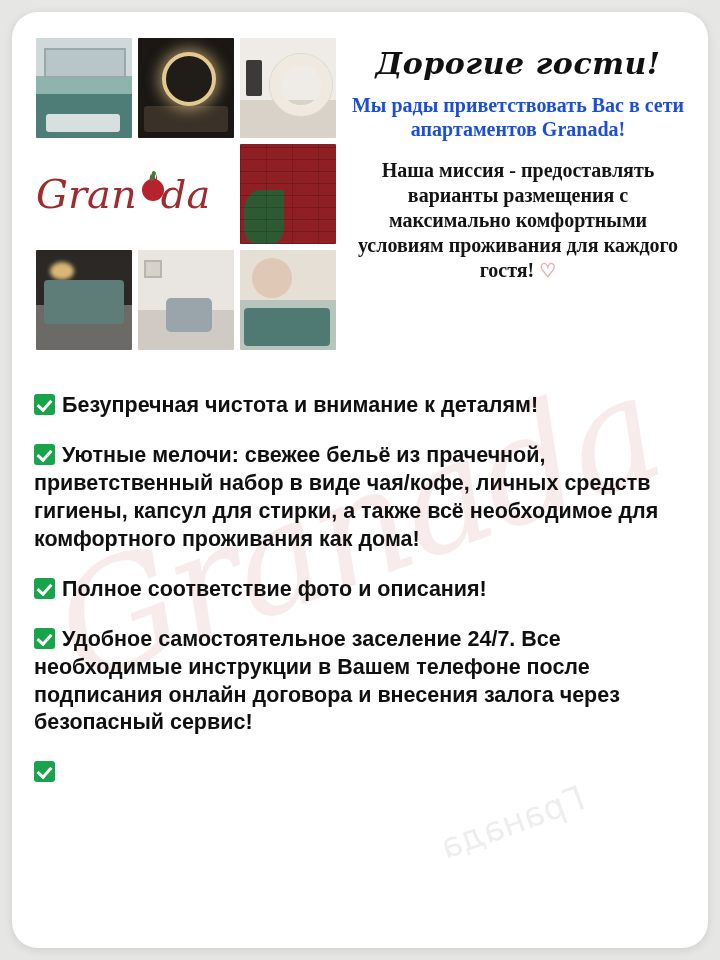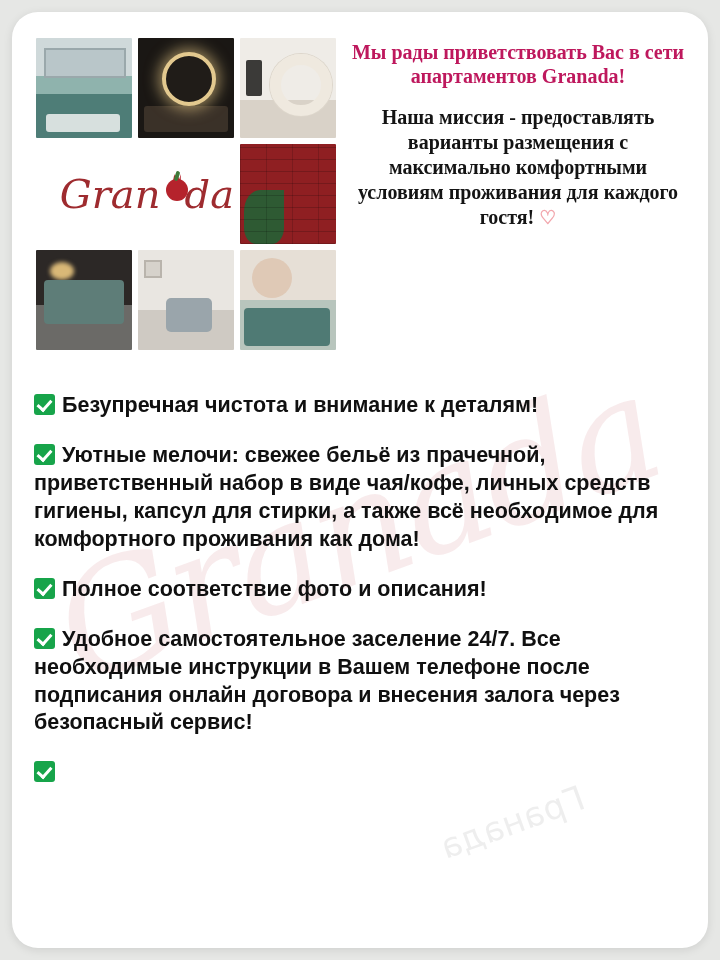--- a/index.html
+++ b/index.html
@@ -121,21 +121,21 @@
   
   .logo-tile {
     position: absolute;
     left: 24px;
     top: 132px;
     width: 198px;
     height: 100px;
     background: #ffffff;
     display: flex;
     align-items: center;
-    justify-content: flex-end;
+    justify-content: flex-start;
   }
   .logo-text {
     font-family: "DejaVu Serif", serif;
     font-style: italic;
     font-size: 40px;
     color: #9e2b2f;
     letter-spacing: 0px;
     position: relative;
     white-space: nowrap;
   }
@@ -184,21 +184,21 @@
     font-size: 30px;
     color: #111;
     margin: 6px 0 12px 0;
     letter-spacing: 0.5px;
   }
   .lead {
     font-family: "Liberation Serif", serif;
     font-weight: bold;
     font-size: 20px;
     line-height: 1.22;
-    color: #be185d;
+    color: #1d4ed8;
     margin: 0 0 16px 0;
   }
   .mission {
     font-family: "Liberation Serif", serif;
     font-weight: bold;
     font-size: 20px;
     line-height: 1.25;
     color: #141414;
     margin: 0;
   }
@@ -275,20 +275,21 @@
           <span>Gran</span><span style="opacity:0">o</span><span>da</span>
           <span class="pom">
             <span class="body"></span>
             <span class="crown"></span>
             <span class="leaf"></span>
           </span>
         </div>
       </div>
 
       <div class="headblock">
+        <div class="greeting">Дорогие гости!</div>
         <p class="lead">Мы рады приветствовать Вас в сети апартаментов Granada!</p>
         <p class="mission">
           <span>Наша миссия - предоставлять варианты размещения с максимально комфортными условиям проживания для каждого гостя!</span>
           <span class="heart">♡</span>
         </p>
       </div>
     </div>
 
     <div class="list">
       <div class="item">

